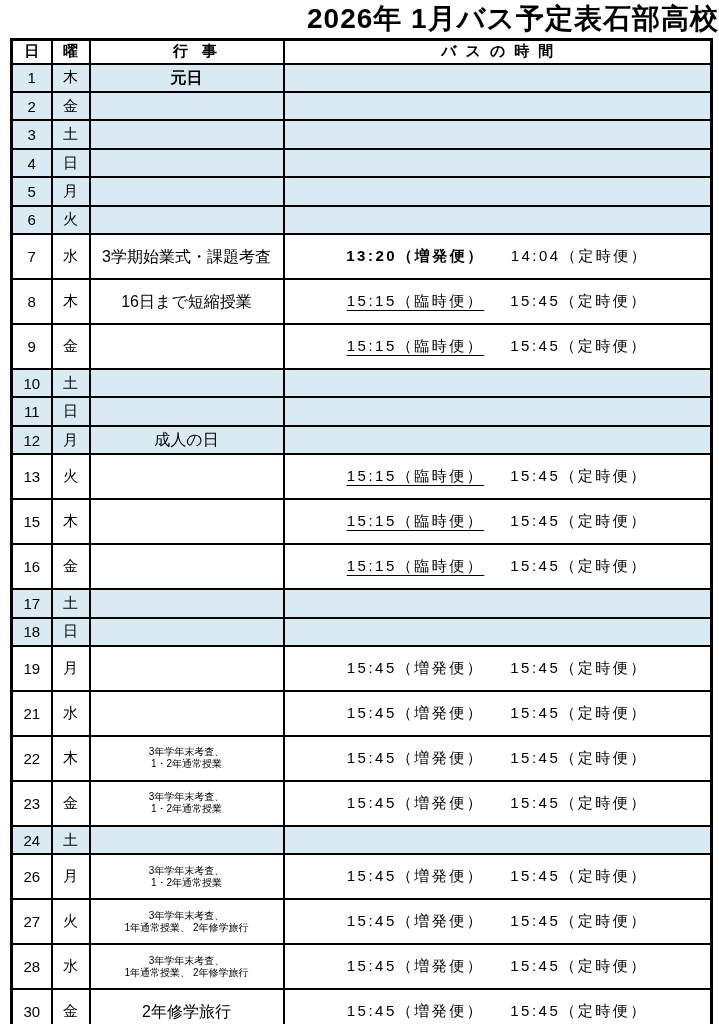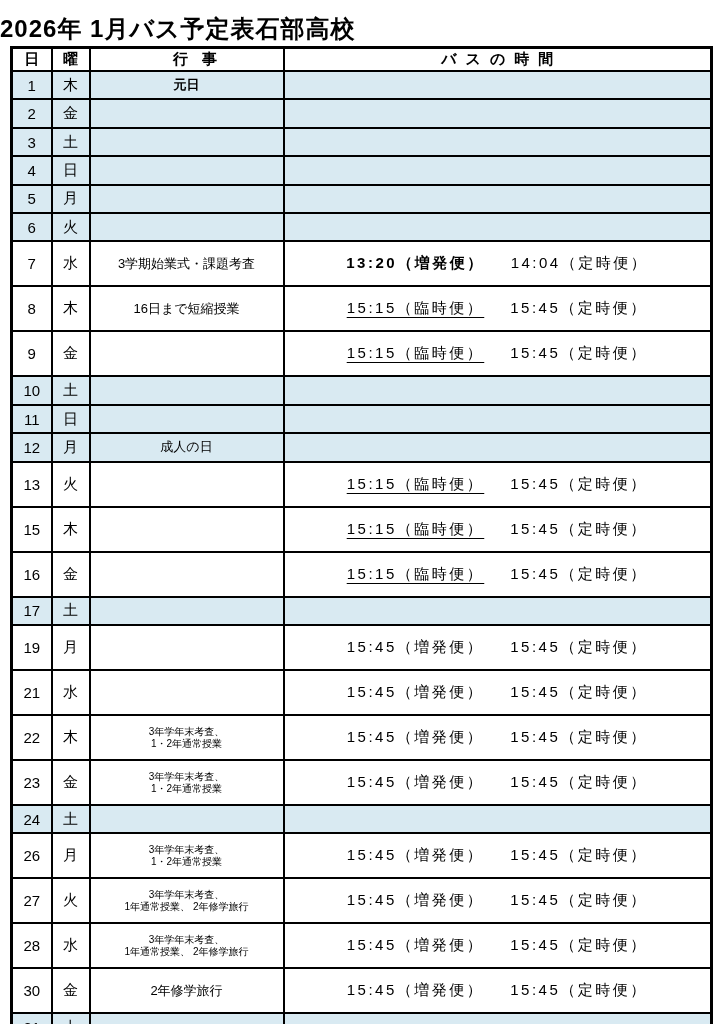--- a/index.html
+++ b/index.html
@@ -11,23 +11,23 @@
   *{ box-sizing:border-box; }
   html,body{ margin:0; padding:0; }
   body{
     width:719px; height:1024px;
     background:var(--bg);
     color:var(--text);
     font-family:"Liberation Sans","DejaVu Sans",sans-serif;
   }
   .page{ width:719px; height:1024px; overflow:hidden; }
   .title{
-    margin:15px 0 3px 0;
-    text-align:left;
-    font-size:24px;
+    margin:3px 0 3px 0;
+    text-align:right;
+    font-size:28px;
     font-weight:bold;
     letter-spacing:1px;
     line-height:1.15;
   }
   table.schedule{
     border-collapse:collapse;
     table-layout:fixed;
     margin-left:10px;
     width:700px;
     border:3px solid var(--border);
@@ -48,21 +48,21 @@
     height:24px;
     font-size:15px;
     font-weight:bold;
   }
   th.h-event{ letter-spacing:14px; padding-left:31px; }
   th.h-times{ letter-spacing:9px;  padding-left:9px; }
   tbody td{ height:28.4px; }
   tr.shaded td{ background:var(--shaded); }
   td.day{ font-size:15px; }
   td.weekday{ font-size:15px; }
-  td.event{ font-size:13px; line-height:1.1; }
+  td.event{ font-size:16px; line-height:1.1; }
   td.event.small{ font-size:10px; line-height:1.2; }
   td.event .bold-ev{ font-weight:bold; }
   td.times{ font-size:15px; }
   .seg{
     display:inline-block;
     margin:12px 13px;
     letter-spacing:2.5px;
   }
   .seg.bold{ font-weight:bold; }
   .seg.underline{
@@ -189,20 +189,26 @@
           <td class="weekday">金</td>
           <td class="event"></td>
           <td class="times"><span class="seg underline">15:15（臨時便）</span><span class="seg normal">15:45（定時便）</span></td>
         </tr>
         <tr class="shaded">
           <td class="day">17</td>
           <td class="weekday">土</td>
           <td class="event"></td>
           <td class="times"></td>
         </tr>
+        <tr class="shaded">
+          <td class="day">18</td>
+          <td class="weekday">日</td>
+          <td class="event"></td>
+          <td class="times"></td>
+        </tr>
         <tr>
           <td class="day">19</td>
           <td class="weekday">月</td>
           <td class="event"></td>
           <td class="times"><span class="seg normal">15:45（増発便）</span><span class="seg normal">15:45（定時便）</span></td>
         </tr>
         <tr>
           <td class="day">21</td>
           <td class="weekday">水</td>
           <td class="event"></td>

